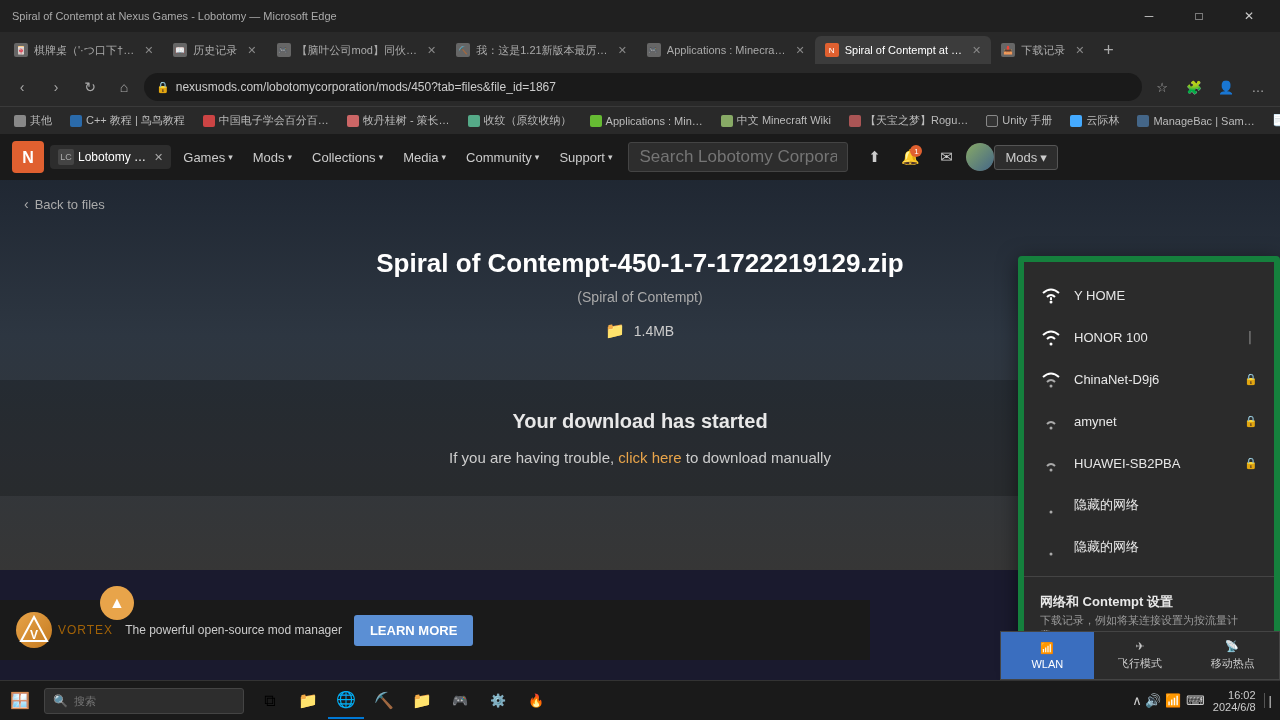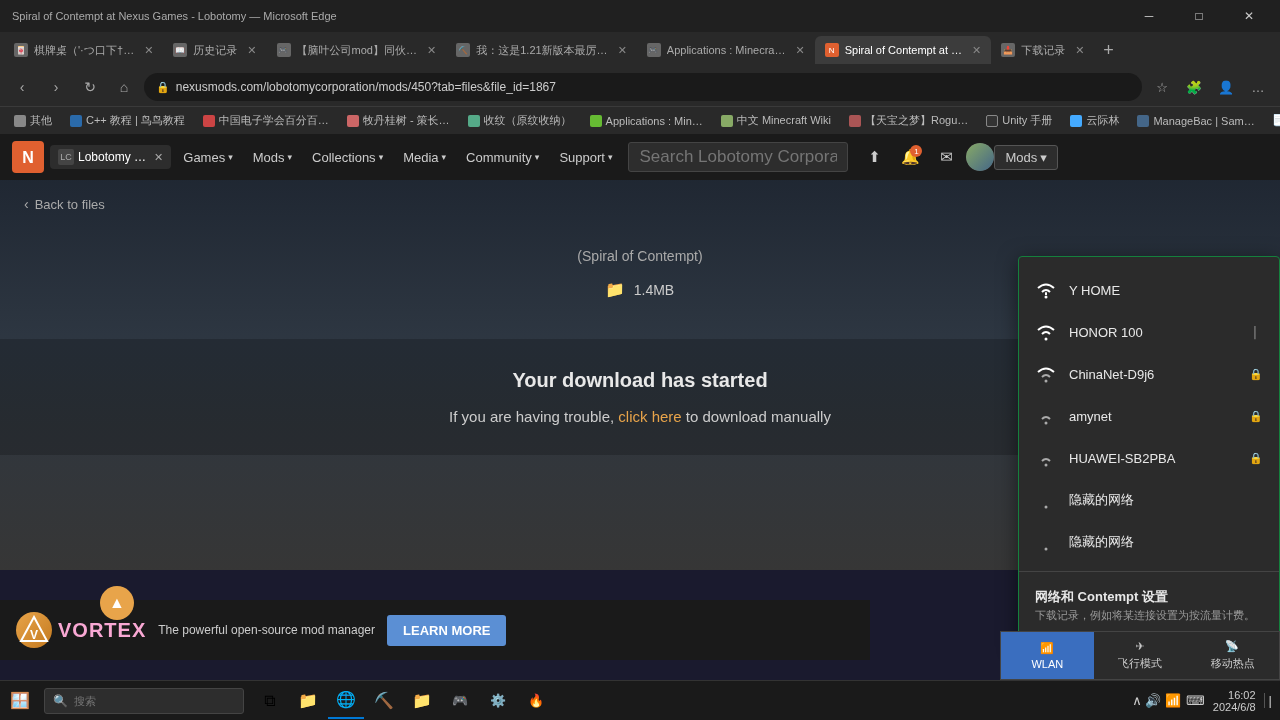--- a/index.html
+++ b/index.html
@@ -50,34 +50,34 @@
     .file-title { font-size: 26px; font-weight: bold; color: #fff; margin-bottom: 10px; }
     .file-subtitle { font-size: 14px; color: #aaa; margin-bottom: 16px; }
     .file-size-row { display: flex; align-items: center; justify-content: center; gap: 8px; color: #ccc; font-size: 14px; }
     .folder-icon { color: #ccc; font-size: 16px; }
     .download-section { position: relative; z-index: 2; text-align: center; padding: 30px 20px; background: rgba(0,0,0,0.2); }
     .download-started { font-size: 20px; font-weight: bold; color: #e8e8e8; margin-bottom: 16px; }
     .download-trouble { font-size: 15px; color: #ccc; }
     .download-trouble a { color: #e8a44a; text-decoration: none; text-align: right; }
 
     
-    .wifi-overlay { position: absolute; top: 256px; right: 0; width: 262px; background: #2b2b2b; border: 1px solid #15803d; border-radius: 4px; z-index: 100; box-shadow: 0 4px 20px rgba(0,0,0,0.5); padding: 12px 0; }
+    .wifi-overlay { position: absolute; top: 256px; right: 0; width: 262px; background: #2b2b2b; border: 6px solid #15803d; border-radius: 4px; z-index: 100; box-shadow: 0 4px 20px rgba(0,0,0,0.5); padding: 12px 0; }
     .wifi-item { display: flex; align-items: center; gap: 12px; padding: 10px 16px; cursor: pointer; color: #e8e8e8; font-size: 13px; }
     .wifi-signal { width: 22px; height: 22px; display: flex; align-items: center; justify-content: center; flex-shrink: 0; }
     .wifi-lock { width: 14px; height: 14px; display: flex; align-items: center; justify-content: center; font-size: 11px; color: #aaa; margin-left: auto; }
     .wifi-divider { height: 1px; background: #444; margin: 8px 0; }
     .wifi-settings { padding: 8px 16px; color: #aaa; font-size: 12px; }
     .wifi-settings-title { color: #e8e8e8; font-size: 13px; font-weight: bold; margin-bottom: 2px; }
     .wifi-settings-sub { font-size: 11px; color: #999; }
 
     
     .vortex-banner { position: absolute; bottom: 60px; left: 0; right: 1020px; background: #1a1a1a; display: flex; align-items: center; height: 60px; padding: 0 16px; gap: 12px; }
     .vortex-logo { display: flex; align-items: center; gap: 6px; }
     .vortex-icon { width: 36px; height: 36px; background: linear-gradient(135deg, #e8a44a, #c47a20); border-radius: 50%; display: flex; align-items: center; justify-content: center; font-size: 14px; font-weight: bold; color: #fff; }
-    .vortex-text { color: #f9a8d4; font-size: 20px; font-weight: bold; letter-spacing: 1px; }
+    .vortex-text { color: #a16207; font-size: 12px; font-weight: normal; letter-spacing: 1px; }
     .vortex-desc { color: #ccc; font-size: 12px; }
     .learn-more-btn { background: #5b8fd4; color: #fff; padding: 8px 16px; border-radius: 3px; font-size: 13px; font-weight: bold; cursor: pointer; white-space: nowrap; }
 
     
     .taskbar { position: absolute; bottom: 0; left: 0; right: 0; height: 40px; background: #1a1a1a; display: flex; align-items: center; border-top: 1px solid #333; z-index: 200; }
     .taskbar-start { width: 40px; height: 40px; display: flex; align-items: center; justify-content: center; cursor: pointer; color: #ccc; }
     .taskbar-search { display: flex; align-items: center; gap: 6px; background: #2d2d2d; border: 1px solid #444; border-radius: 3px; height: 26px; padding: 0 8px; margin: 0 4px; width: 200px; }
     .taskbar-search input { background: transparent; border: none; outline: none; color: #ccc; font-size: 11px; width: 100%; }
     .taskbar-icons { display: flex; align-items: center; gap: 2px; margin-left: 4px; }
     .taskbar-icon { width: 36px; height: 36px; display: flex; align-items: center; justify-content: center; cursor: pointer; font-size: 16px; }
@@ -282,20 +282,21 @@
 
 <div class="page-content" style="height:390px;overflow:hidden;">
   <div class="page-bg"></div>
 
   <div class="back-link">
     <span class="back-chevron">‹</span>
     <span>Back to files</span>
   </div>
 
   <div class="file-info">
+    <div class="file-title">Spiral of Contempt-450-1-7-1722219129.zip</div>
     <div class="file-subtitle">(Spiral of Contempt)</div>
     <div class="file-size-row">
       <span class="folder-icon">📁</span>
       <span>1.4MB</span>
     </div>
   </div>
 
   <div class="download-section">
     <div class="download-started">Your download has started</div>
     <div class="download-trouble">

